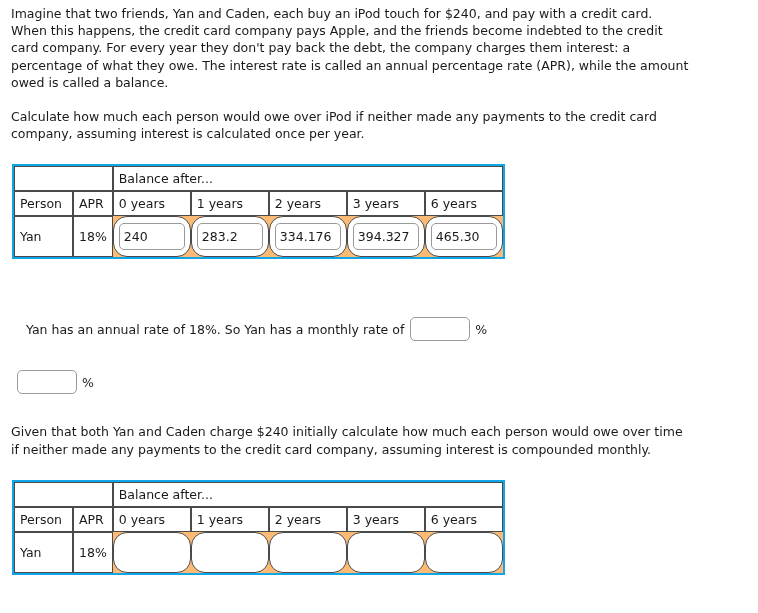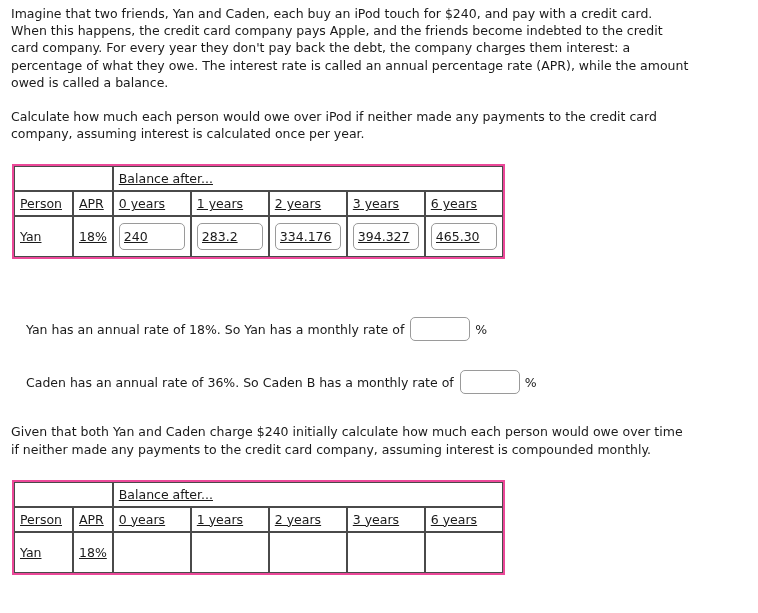--- a/index.html
+++ b/index.html
@@ -35,24 +35,23 @@
   .gap-lg { height: 29px; }
   .top-pad { height: 5px; }
 
   
   .tbl-wrap {
     padding-left: 12px;
   }
   table.balance {
     border-collapse: separate;
     border-spacing: 0;
-    border: 2px solid #ec4899;
+    border: 2px solid #0ea5e9;
     background: #fdba74;
     table-layout: fixed;
-    text-decoration: underline;
   }
   table.balance td {
     border: 1px solid #4a4a4a;
     padding: 0 5px;
     font-size: 12.5px;
     color: #1a1a1a;
     vertical-align: middle;
     background: #fff;
     white-space: nowrap;
   }
@@ -71,21 +70,21 @@
     border: 1px solid #9a9a9a;
     border-radius: 5px;
     background: #fff;
     font-family: "DejaVu Sans", "Liberation Sans", sans-serif;
     font-size: 12.5px;
     color: #1a1a1a;
     padding: 0 4px;
     outline: none;
     display: block;
   }
-  td.input-cell { padding: 0 5px; }
+  td.input-cell { padding: 0 5px; border-radius: 14px; }
 
   
   .rate-line {
     padding: 0 10px 0 11px;
     line-height: 17.2px;
     white-space: nowrap;
     display: flex;
     align-items: center;
   }
   .rate-text { display: inline-block; margin-left: 15px; }
@@ -176,21 +175,20 @@
 
   <div class="rate-line">
     <span class="rate-text">Yan has an annual rate of 18%. So Yan has a monthly rate of</span>
     <input class="rate-input" type="text" value="" style="">
     <span class="pct">%</span>
   </div>
 
   <div class="gap-lg"></div>
 
   <div class="rate-line">
-    <span class="rate-text">Caden has an annual rate of 36%. So Caden B has a monthly rate of</span>
     <input class="rate-input" type="text" value="" style="">
     <span class="pct">%</span>
   </div>
 
   <div class="gap-lg"></div>
 
   <p class="para">Given that both Yan and Caden charge $240 initially calculate how much each person would owe over time if neither made any payments to the credit card company, assuming interest is compounded monthly.</p>
 
   <div class="gap-md"></div>
 

